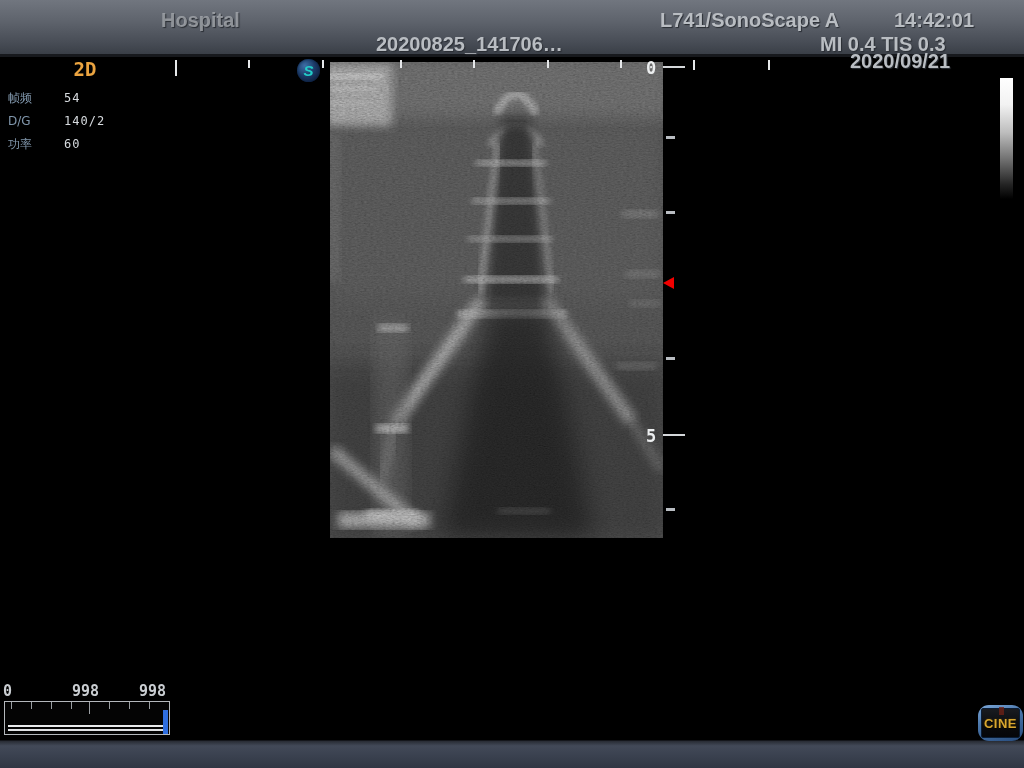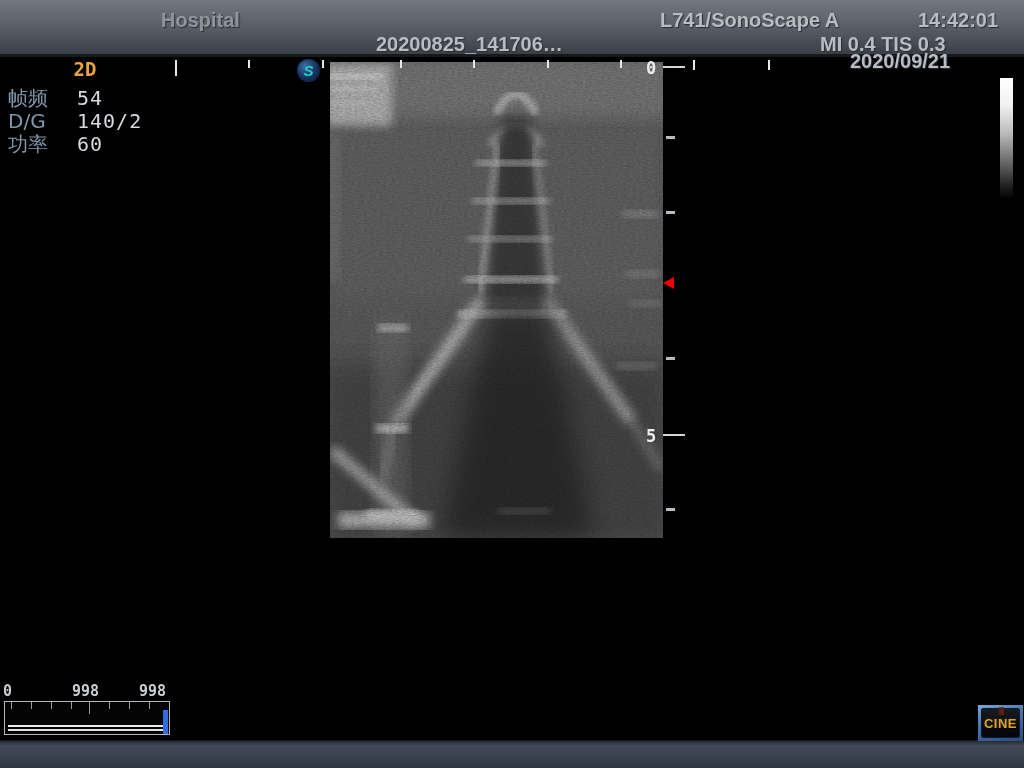--- a/index.html
+++ b/index.html
@@ -9,28 +9,28 @@
   
   .header{position:absolute;left:0;top:0;width:1024px;height:57px;
     background:linear-gradient(180deg,#71767f 0%,#5e636c 40%,#484d56 78%,#3a3f47 100%);
     border-bottom:3px solid #17191d;box-sizing:border-box;}
   .logo{position:absolute;left:8px;top:12px;font-size:27px;font-weight:bold;font-style:italic;
     color:#18aeac;letter-spacing:0px;text-shadow:1px 1px 2px #20262c;}
   .hd-txt{position:absolute;color:#b9bdc2;font-weight:bold;font-size:20px;text-shadow:1px 1px 1px #2a2e34;}
   .hospital{left:161px;top:9px;color:#a6aaafcc;}
   .exam{left:660px;top:9px;}
   .date{left:850px;top:9px;margin-top:41px;}
-  .time{left:918px;top:9px;}
+  .time{left:894px;top:9px;}
   .file{left:376px;top:33px;}
   .mitis{left:820px;top:33px;}
 
   
   .params{position:absolute;left:8px;top:58px;width:150px;}
   .mode{font-size:19px;font-weight:bold;color:#eba440;margin:0 0 7px 4px;font-family:"DejaVu Sans Mono",monospace;text-align:center;}
-  .prow{display:flex;height:23px;line-height:23px;font-size:20px;gap:13px;}
+  .prow{display:flex;height:23px;line-height:23px;font-size:12px;}
   .plabel{width:56px;color:#8197ac;font-family:"DejaVu Sans","Liberation Sans",sans-serif;}
   .pvalue{color:#d7dbdf;font-family:"DejaVu Sans Mono",monospace;letter-spacing:1px;}
 
   
   .htick{position:absolute;width:2px;background:#e6e8ea;z-index:5;}
   .vtick{position:absolute;height:3px;background:#b9bdc2;z-index:5;}
   .vlabel{position:absolute;color:#eceeef;font-family:"DejaVu Sans Mono",monospace;
           font-size:17px;font-weight:bold;z-index:5;}
 
   
@@ -57,21 +57,21 @@
     font-size:15px;font-weight:bold;z-index:4;}
   .cine-box{position:absolute;left:4px;top:701px;width:166px;height:34px;background:#040404;
     border:1px solid #b4b8bc;box-sizing:border-box;z-index:3;}
   .cbtick{position:absolute;top:0;width:1px;height:7px;background:#9b9fa3;}
   .cbtick.center{height:12px;}
   .ctrack{position:absolute;left:3px;top:23px;width:156px;height:6px;
     border-top:2px solid #e9ebec;border-bottom:2px solid #dfe1e3;box-sizing:border-box;}
   .cthumb{position:absolute;left:158px;top:8px;width:5px;height:24px;background:#2e6ee0;}
 
   
-  .cine-btn{position:absolute;left:978px;top:705px;width:45px;height:36px;border-radius:0;
+  .cine-btn{position:absolute;left:978px;top:705px;width:45px;height:36px;border-radius:11px;
     background:linear-gradient(160deg,#7ca7d8 0%,#4a76aa 40%,#274b7c 100%);
     padding:3px;box-sizing:border-box;cursor:pointer;z-index:4;}
   .cine-btn-inner{width:100%;height:100%;border-radius:2px;
     background:linear-gradient(180deg,#191b20 0%,#08090c 70%,#05060a 100%);
     border:1px solid #0a1c34;box-sizing:border-box;
     display:flex;align-items:center;justify-content:center;position:relative;}
   .cine-btn-inner span{color:#d8a62f;font-weight:bold;font-size:13px;letter-spacing:.5px;
     text-shadow:0 1px 1px #000,0 0 2px #5a4008;}
   .cine-notch{position:absolute;left:17px;top:-2px;width:5px;height:8px;background:#6d2115;opacity:.8;}
 

